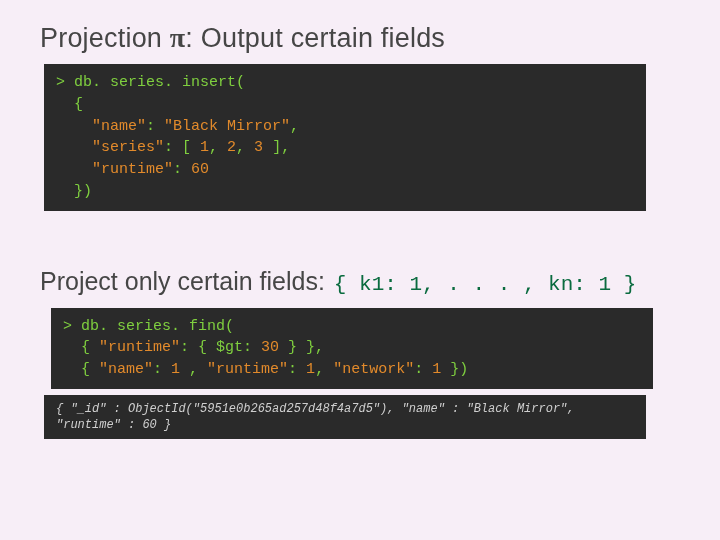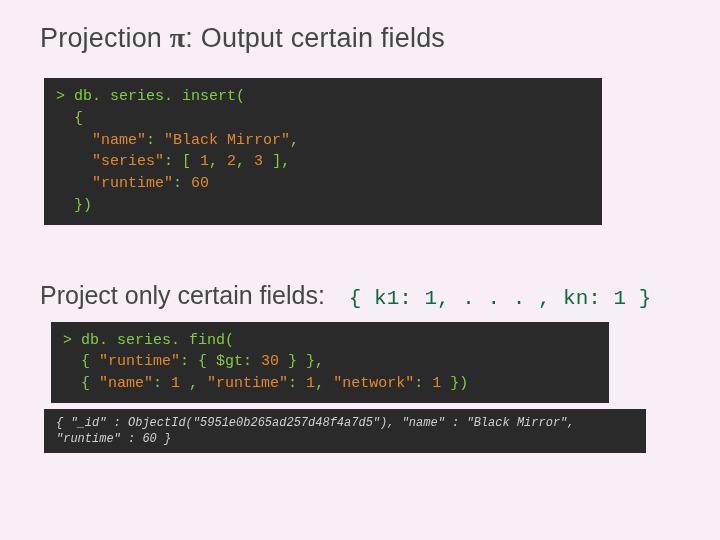--- a/index.html
+++ b/index.html
@@ -15,37 +15,37 @@
     box-sizing: border-box;
     width: 720px;
     height: 540px;
     padding: 22px 32px 12px 40px;
     position: relative;
   }
   .title {
     font-size: 27px;
     font-weight: 400;
     color: #464646;
-    margin-bottom: 24px;
+    margin-bottom: 10px;
     letter-spacing: 0.2px;
   }
   .title .pi {
     font-family: "Times New Roman", serif;
     font-weight: 700;
     font-size: 28px;
   }
   .code-block {
     background: #2a2a2a;
     color: #e6e6e6;
     font-family: "Courier New", Consolas, monospace;
     font-size: 15px;
     line-height: 1.45;
     padding: 8px 12px 8px 12px;
     margin: 0 0 0 4px;
-    width: 558px;
+    width: 602px;
     box-sizing: border-box;
     white-space: pre;
   }
   .code-block .prompt  { color: #7fcf3f; }
   .code-block .cmd     { color: #7fcf3f; }
   .code-block .str     { color: #e28a2b; }
   .code-block .num     { color: #e28a2b; }
   .out-block {
     background: #2a2a2a;
     color: #cfcfcf;
@@ -56,21 +56,21 @@
     padding: 6px 12px;
     margin: 6px 0 0 4px;
     width: 602px;
     box-sizing: border-box;
     white-space: pre-wrap;
   }
   .mid-row {
     margin-top: 56px;
     display: flex;
     align-items: baseline;
-    gap: 24px;
+    gap: 9px;
   }
   .subhead {
     font-size: 25px;
     font-weight: 400;
     color: #464646;
   }
   .signature {
     font-family: "Courier New", Consolas, monospace;
     font-size: 21px;
     color: #0a6b3f;

